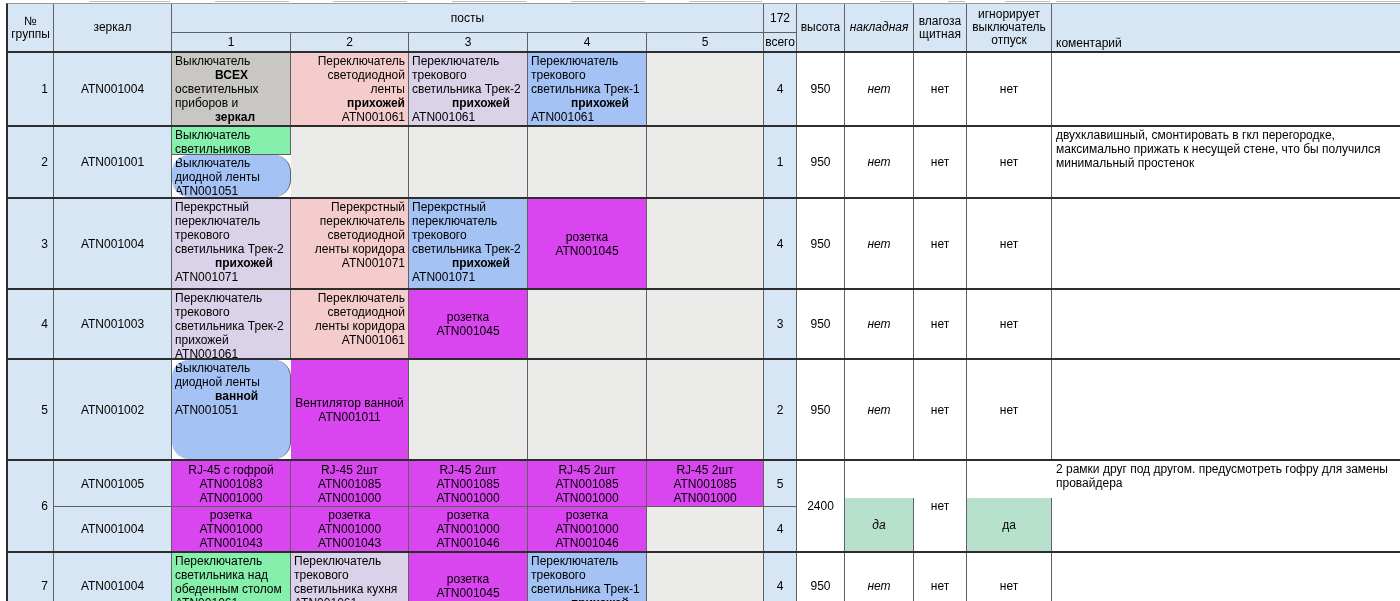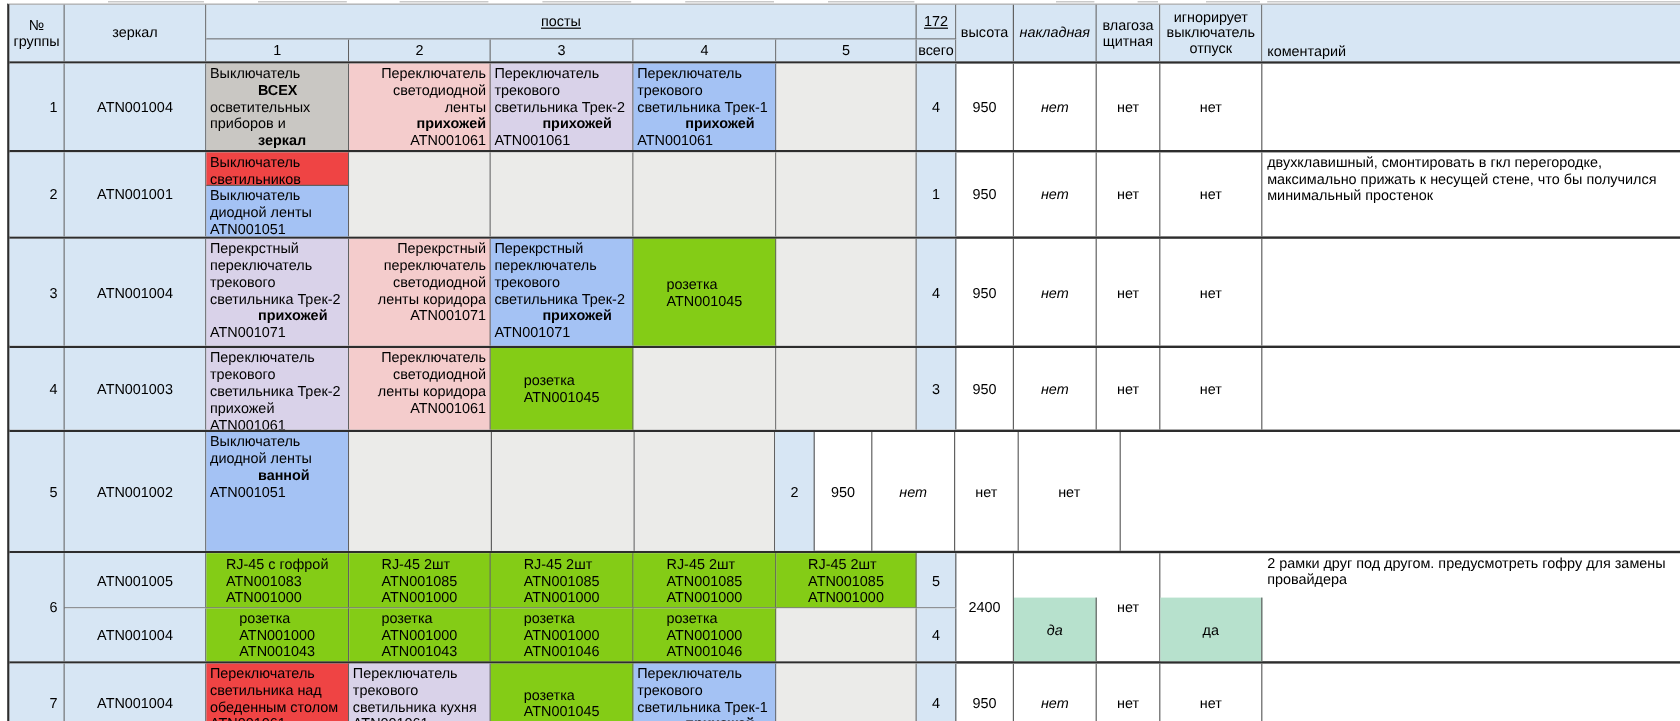--- a/index.html
+++ b/index.html
@@ -24,45 +24,45 @@
   .c-overlay{width:69px;font-style:italic;}
   .c-moist{width:53px;}
   .c-ignore{width:85px;}
   .c-comment{width:350px;border-right:none;padding:1px 4px;}
   
   .hdr{display:flex;height:47px;border-bottom:2px solid #2d2d2d;}
   .hdr .cell{background:#d7e6f4;}
   .hmid{display:flex;align-items:center;justify-content:center;text-align:center;line-height:13px;}
   .posts-hdr{display:flex;flex-direction:column;width:625px;}
   .ph-top{display:flex;height:29px;}
-  .ph-top .cell{border-bottom:1px solid #5f5f5f;text-decoration:underline;}
+  .ph-top .cell{border-bottom:1px solid #5f5f5f;}
   .ph-bot{display:flex;flex:1;}
   .ph-posts{width:592px;}
   .hbottom{display:flex;align-items:flex-end;}
   
   .grow{display:flex;border-bottom:2px solid #2d2d2d;}
   .num{display:flex;align-items:center;justify-content:flex-end;padding-right:5px;background:#d7e6f4;}
   .mid{display:flex;align-items:center;justify-content:center;text-align:center;}
   .bluecol{background:#d7e6f4;}
   .post{padding:1px 3px;}
   .stack{display:flex;flex-direction:column;}
   .sub-top{border-bottom:1px solid #5f5f5f;}
-  .sub-bot{flex:1;}
+  .sub-bot{flex:1;border-radius:17px;}
   .r6mid{display:flex;flex-direction:column;width:743px;}
   .r6sub{display:flex;}
   .r6sub .cell:last-child{border-right:1px solid #616161;}
   
   [data-bg="gray"]{background:#c9c7c3;}
   [data-bg="pink"]{background:#f4cccc;text-align:right;}
   [data-bg="purple"]{background:#d9d2e9;}
   [data-bg="blue"]{background:#a4c2f4;}
-  [data-bg="tan"]{background:#ef4444;}
+  [data-bg="tan"]{background:#86efac;}
   [data-bg="empty"]{background:#ebebe9;}
   [data-bg="green"]{background:#b7e1cd;margin-top:37px;}
-  [data-bg="white"]{background:#84cc16;display:flex;align-items:center;justify-content:center;text-align:left;}
+  [data-bg="white"]{background:#d946ef;display:flex;align-items:center;justify-content:center;text-align:center;}
 </style>
 </head>
 <body>
 
 <div class="sheet">
   <div class="strip">
     <i style="left:90px;width:80px"></i>
       <i style="left:215px;width:74px"></i>
     <i style="left:333px;width:74px"></i>
       <i style="left:452px;width:74px"></i>
@@ -183,20 +183,22 @@
       <div class="cell c-comment"></div>
     </div>
 
     <div class="grow" style="height:99px">
       <div class="cell c-num num">5</div>
       <div class="cell c-frame mid bluecol">ATN001002</div>
       <div class="stack">
         <div class="cell c-p1 post sub-bot" data-bg="blue"><span>Выключатель диодной ленты </span><span class="b">ванной</span><span>
 ATN001051</span></div>
       </div>
+      <div class="cell c-p2 post" data-bg="white"><span>Вентилятор ванной
+ATN001011</span></div>
       <div class="cell c-p3 post" data-bg="empty"></div>
       <div class="cell c-p4 post" data-bg="empty"></div>
       <div class="cell c-p5 post" data-bg="empty"></div>
       <div class="cell c-total mid bluecol">2</div>
       <div class="cell c-height mid">950</div>
       <div class="cell c-overlay mid">нет</div>
       <div class="cell c-moist mid">нет</div>
       <div class="cell c-ignore mid">нет</div>
       <div class="cell c-comment"></div>
     </div>

